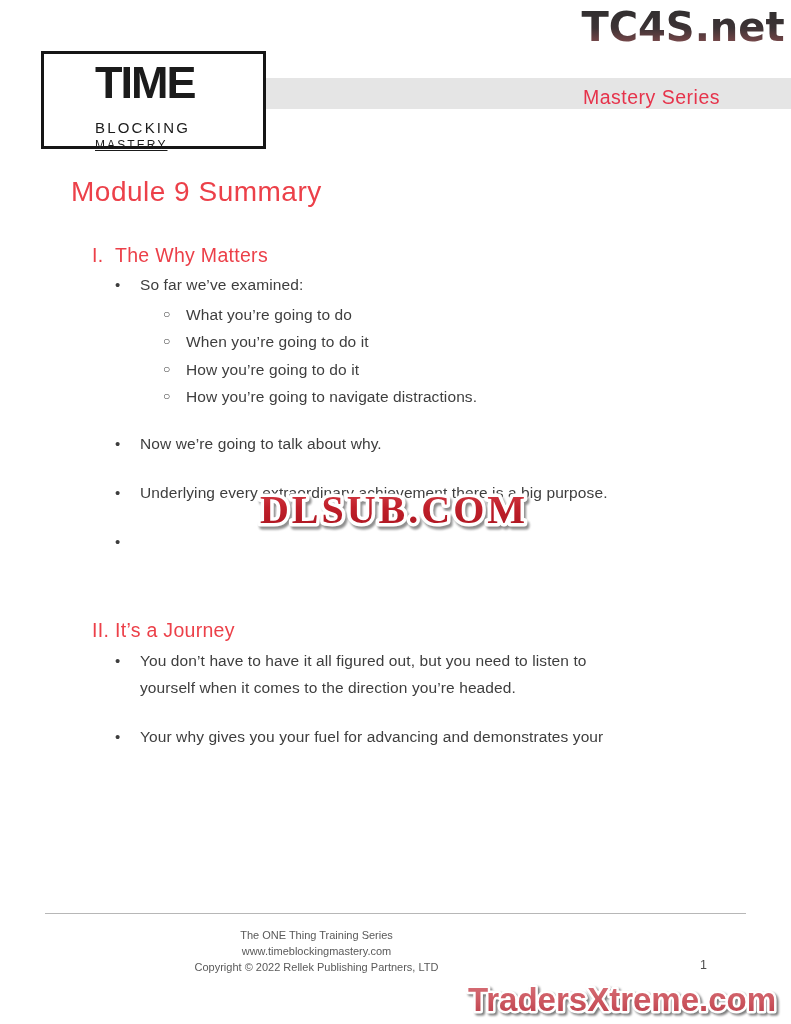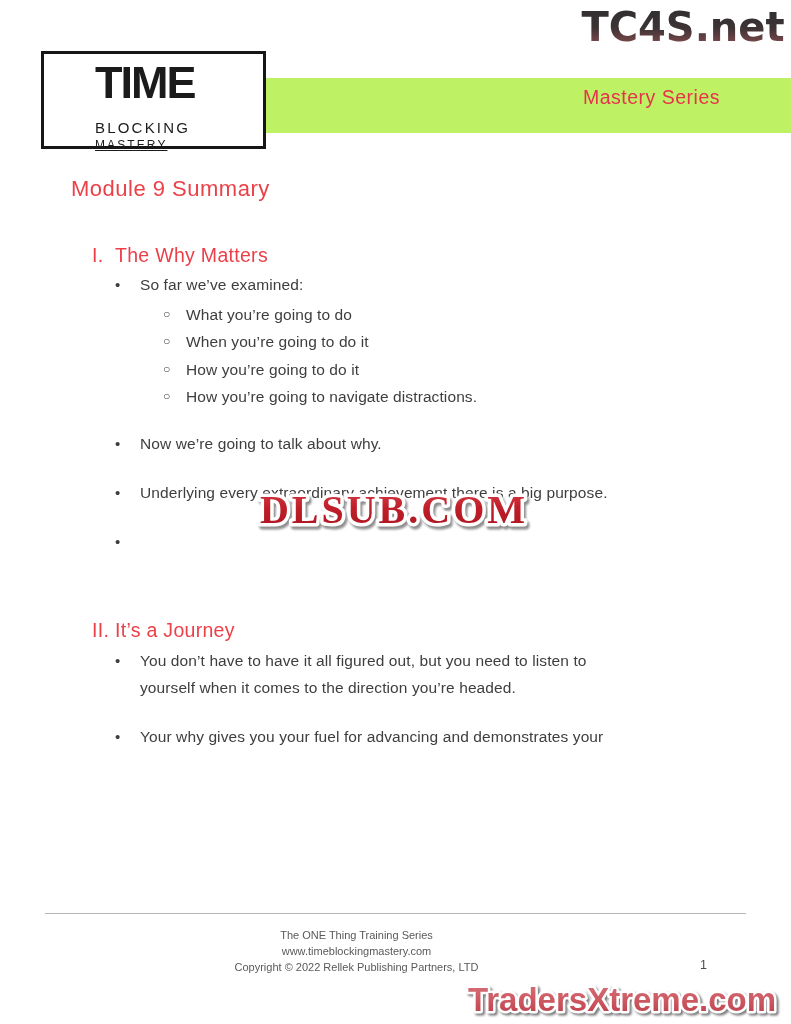--- a/index.html
+++ b/index.html
@@ -4,32 +4,32 @@
 <style>
   html,body{margin:0;padding:0;background:#fff;}
   .page{position:relative;width:791px;height:1024px;background:#ffffff;overflow:hidden;
         font-family:"Liberation Sans",sans-serif;}
 
   
   .wm-tc4s{position:absolute;left:576px;top:0;}
   .tc4s-text{font-family:"DejaVu Sans",sans-serif;font-weight:bold;font-size:40px;}
 
   
-  .banner{position:absolute;left:226px;top:78px;width:565px;height:55px;background:#bef264;}
+  .banner{position:absolute;left:226px;top:78px;width:565px;height:31px;background:#e5e5e5;}
   .banner-label{position:absolute;right:71px;top:0;line-height:39px;color:#E6334B;
                 font-size:19.5px;letter-spacing:0.5px;white-space:nowrap;}
   .logo-box{position:absolute;left:41px;top:51px;width:191px;height:92px;background:#fff;
             border:3px solid #161616;padding-left:28px;}
   .logo-inner{position:absolute;left:51px;top:8px;color:#1b1b1b;}
   .logo-time{font-size:45px;font-weight:bold;letter-spacing:-2px;line-height:41px;}
   .logo-blocking{font-size:15px;letter-spacing:2.2px;line-height:17px;margin-top:16px;}
   .logo-mastery{font-size:12px;letter-spacing:2.1px;line-height:18px;text-decoration:underline;}
 
   
-  .page-title{position:absolute;left:71px;top:176px;margin:0;font-size:22px;font-weight:normal;
+  .page-title{position:absolute;left:71px;top:176px;margin:0;font-size:28px;font-weight:normal;
               color:#EC4049;letter-spacing:0.5px;}
   .sec-head{position:absolute;display:flex;color:#EC4049;font-size:19.5px;line-height:25px;
             letter-spacing:0.3px;}
   .sec1{left:92px;top:243px;}
   .sec2{left:92px;top:618px;}
   .numeral{width:23px;flex:none;}
 
   
   .bullet{position:absolute;display:flex;color:#3E3E3E;font-size:15.5px;line-height:27px;
           width:630px;letter-spacing:0.1px;}
@@ -48,21 +48,21 @@
 
   
   .wm-dlsub{position:absolute;left:243px;top:482px;}
   .dlsub-text{font-family:"Liberation Serif",serif;font-weight:bold;font-size:40px;
               letter-spacing:3px;paint-order:stroke;stroke:#fff;stroke-width:7px;
               stroke-linejoin:round;filter:drop-shadow(2px 3px 1px rgba(105,105,105,0.75));}
 
   
   .footer-divider{position:absolute;left:45px;top:913px;width:701px;height:1px;background:#b7b7b7;}
   .footer{position:absolute;left:0;top:928px;width:633px;text-align:center;color:#595959;
-          font-size:11px;line-height:15.8px;padding-left:40px;}
+          font-size:11px;line-height:15.8px;}
   .page-num{position:absolute;left:700px;top:958px;width:30px;color:#4d4d4d;font-size:12.5px;}
 
   
   .wm-traders{position:absolute;left:452px;top:975px;}
   .traders-text{font-family:"Liberation Sans",sans-serif;font-weight:bold;font-size:33px;
                 paint-order:stroke;stroke:#fff;stroke-width:5px;stroke-linejoin:round;
                 filter:drop-shadow(2px 2px 1px rgba(70,70,70,0.7));}
 </style>
 </head>
 <body>

